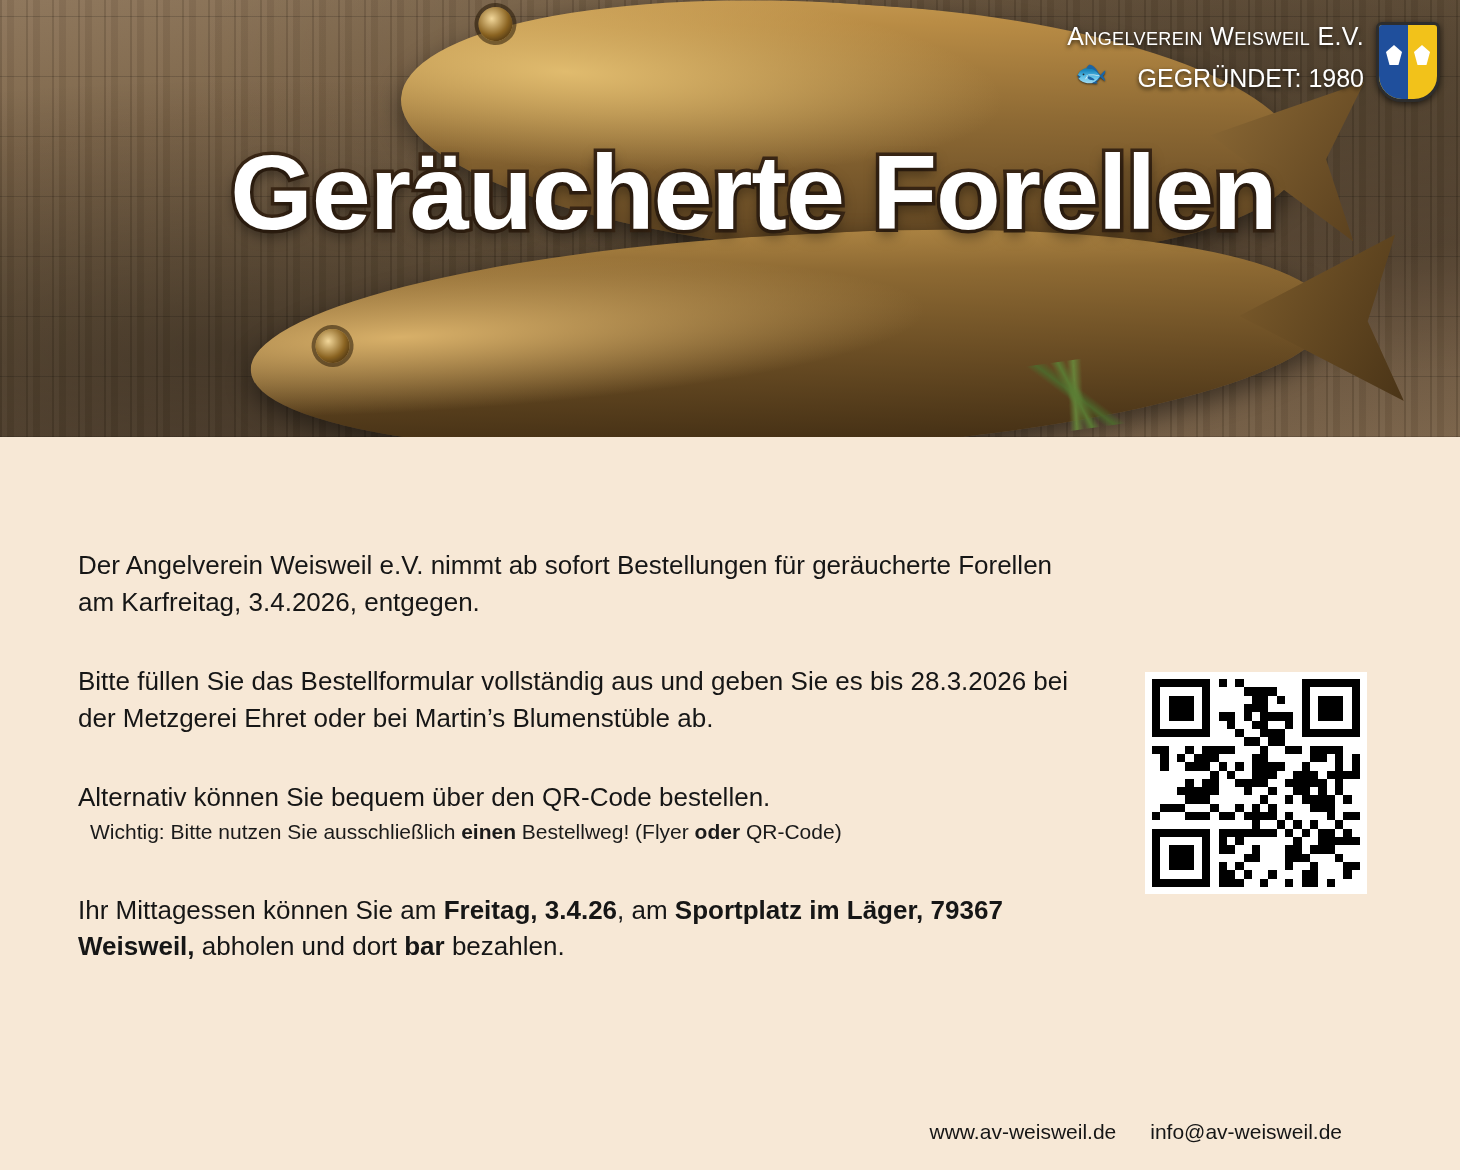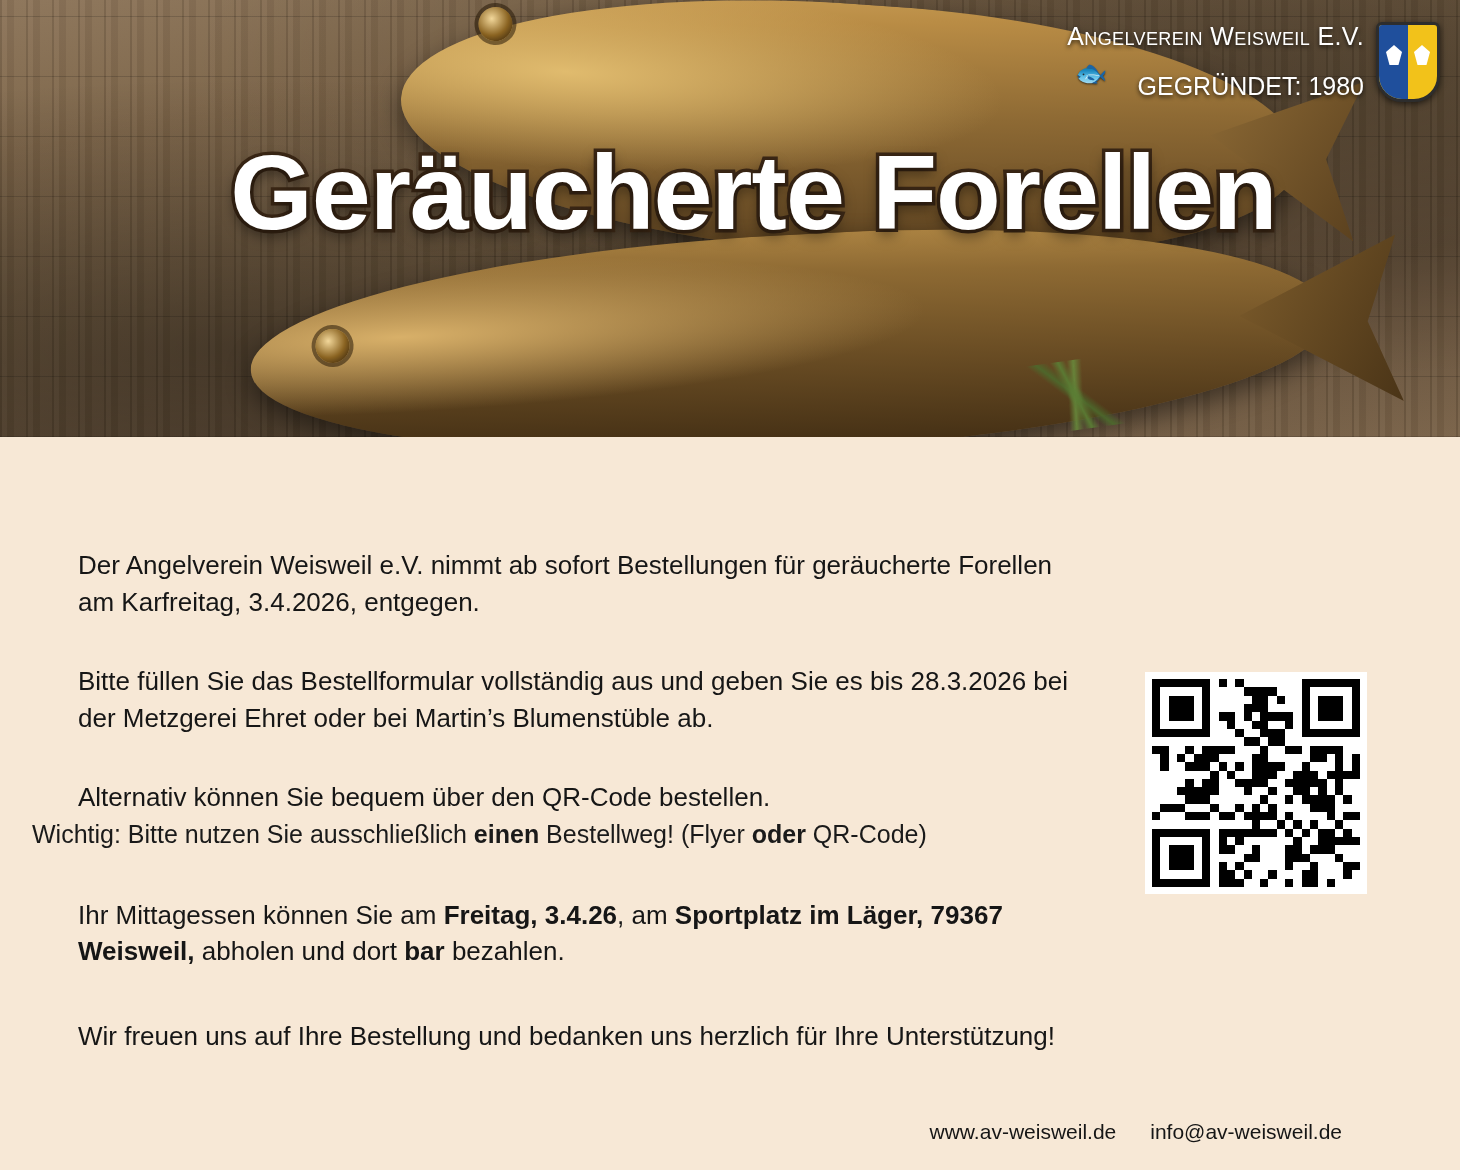--- a/index.html
+++ b/index.html
@@ -140,21 +140,21 @@
   .club-name {
     font-size: 25px;
     letter-spacing: 0.4px;
     font-variant: small-caps;
     text-transform: capitalize;
     white-space: nowrap;
   }
   .club-founded {
     font-size: 25px;
     white-space: nowrap;
-    margin-top: 20px;
+    margin-top: 12px;
   }
   .club-fish-glyph {
     position: absolute;
     left: 8px;
     top: 36px;
     color: #2e6fa8;
     font-size: 26px;
     text-shadow: 0 1px 2px rgba(0,0,0,0.6);
   }
   .crest {
@@ -246,23 +246,23 @@
     font-size: 26px;
     color: #161616;
     line-height: 1.42;
     margin: 0 0 0 78px;
     max-width: 1010px;
   }
   .p1 { margin-top: 66px; }
   .p2 { margin-top: 42px; }
   .p3 { margin-top: 42px; }
   .note {
-    font-size: 25px;
+    font-size: 21px;
     color: #1a1a1a;
-    margin: 4px 0 0 32px;
+    margin: 4px 0 0 90px;
   }
   .p4 { margin-top: 48px; }
   .p5 { margin-top: 48px; }
 
   .qr {
     position: absolute;
     right: 93px;
     top: 235px;
     width: 222px;
     height: 222px;
@@ -339,21 +339,20 @@
     <p class="para p3">Alternativ können Sie bequem über den QR-Code bestellen.</p>
 
     <p class="note">
       <span>Wichtig: Bitte nutzen Sie ausschließlich </span><b>einen</b><span> Bestellweg! (Flyer </span><b>oder</b><span> QR-Code)</span>
     </p>
 
     <p class="para p4">
       <span>Ihr Mittagessen können Sie am </span><b>Freitag, 3.4.26</b><span>, am </span><b>Sportplatz im Läger, 79367 Weisweil,</b><span> abholen und dort </span><b>bar</b><span> bezahlen.</span>
     </p>
 
-    <p class="para p5">Wir freuen uns auf Ihre Bestellung und bedanken uns herzlich für Ihre Unterstützung!</p>
 
     <div class="qr">
       <div class="qr-grid" id="qr-grid">
           <i></i>
           <i></i>
           <i></i>
           <i></i>
           <i></i>
           <i></i>
           <i></i>

